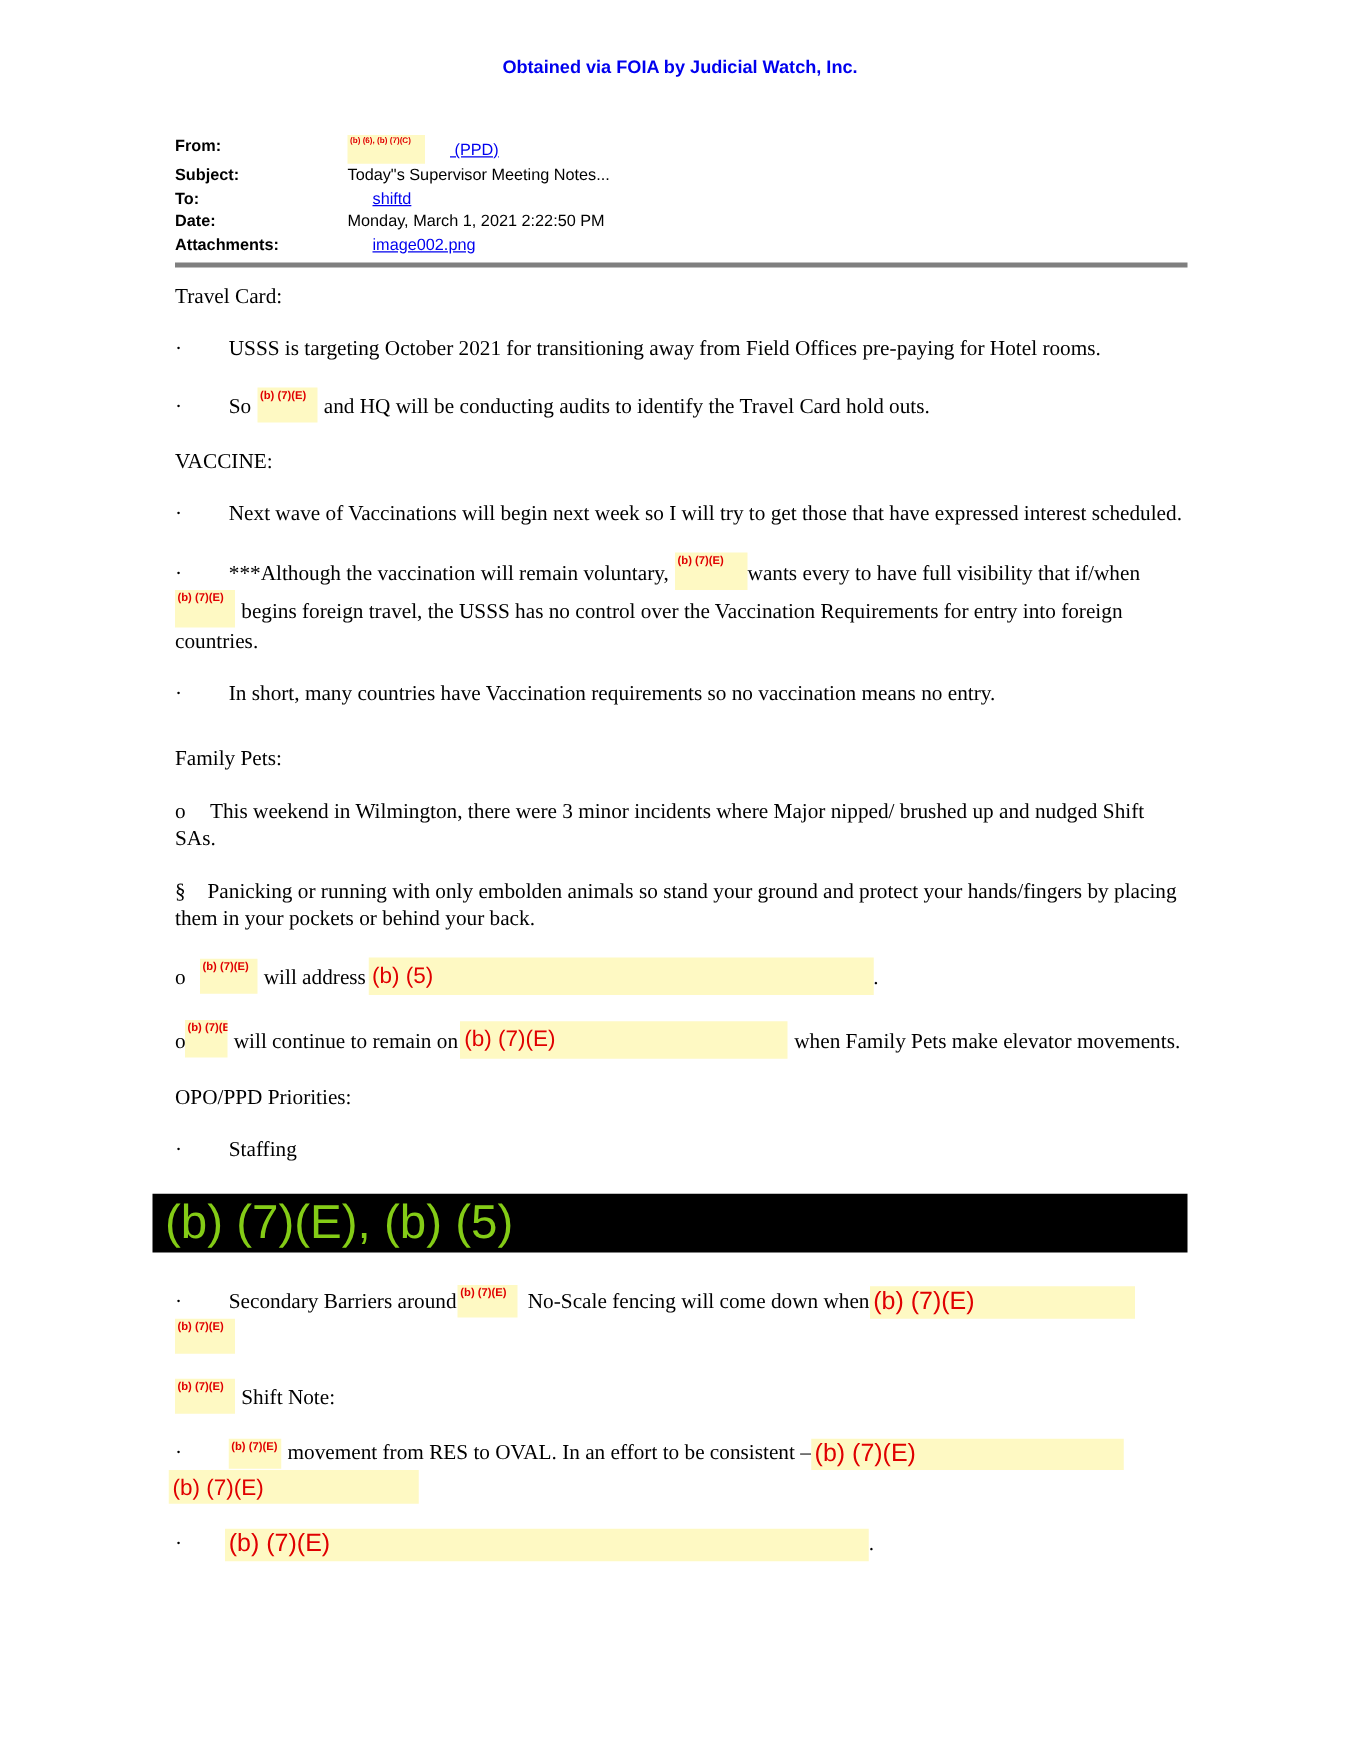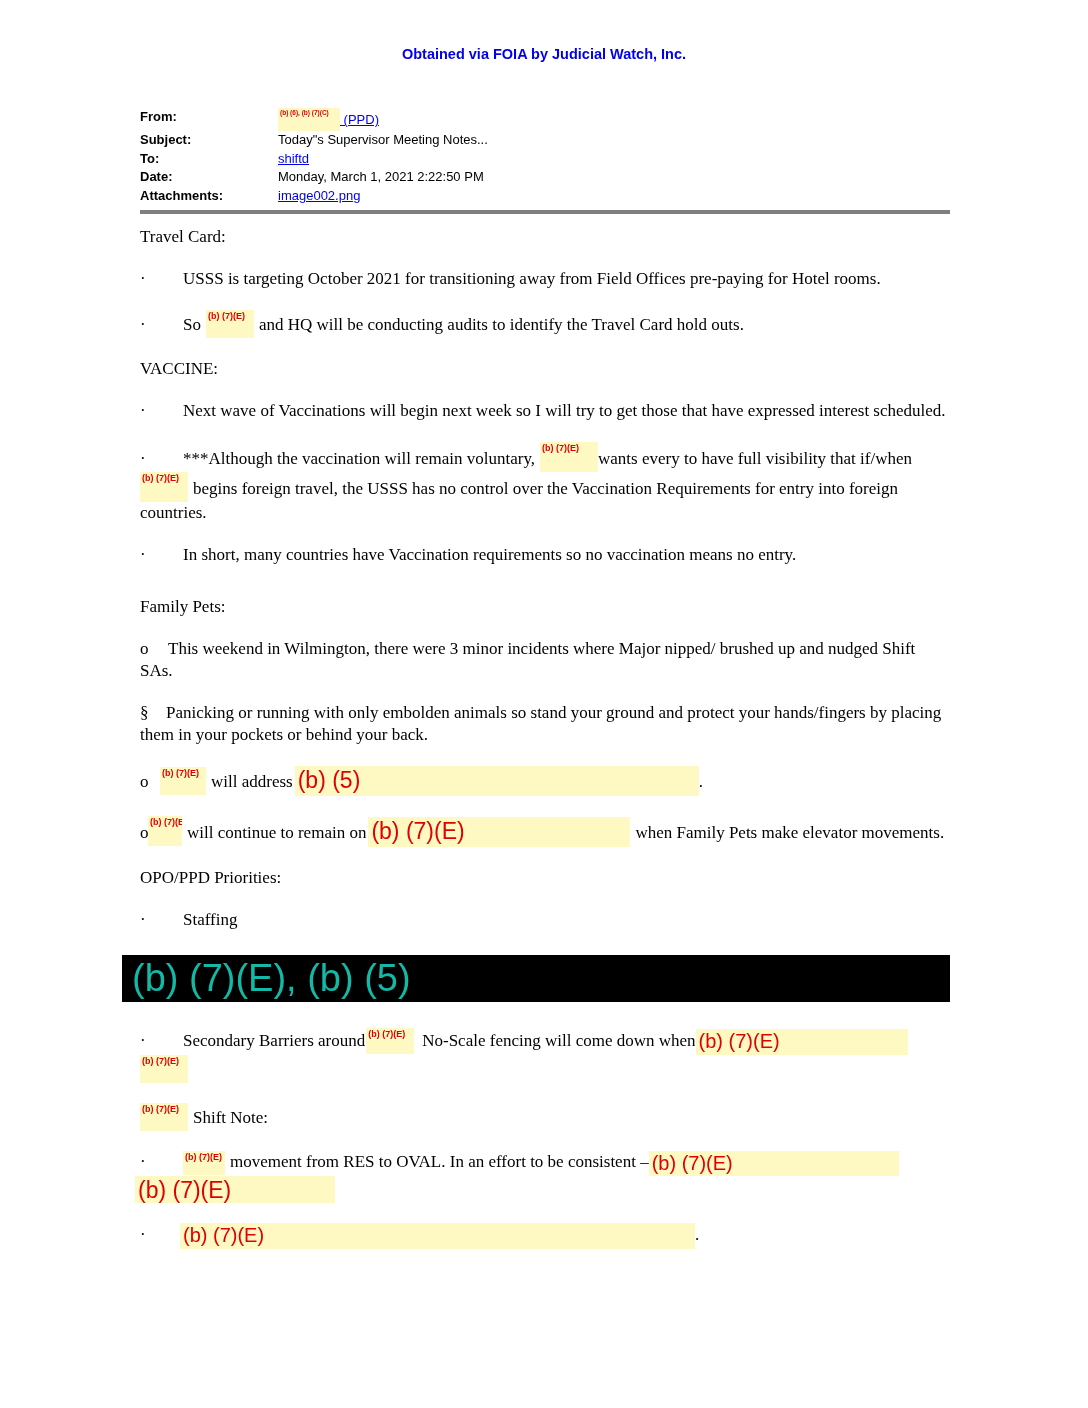--- a/index.html
+++ b/index.html
@@ -6,39 +6,39 @@
   .page{position:relative;width:1088px;height:1272px;background:#ffffff;overflow:hidden;
         font-family:"Liberation Serif",serif;color:#000;}
   
   .stamp{position:absolute;top:46px;left:0;width:100%;text-align:center;
          font-family:"Liberation Sans",sans-serif;font-weight:bold;font-size:14.5px;color:#0000ee;}
   
   .ehdr{position:absolute;top:108px;left:140px;width:810px;
         font-family:"Liberation Sans",sans-serif;font-size:13px;line-height:18.5px;}
   .ehdr .row{display:flex;}
   .ehdr .lbl{width:138px;font-weight:bold;flex:none;}
-  .link{color:#0000ee;text-decoration:underline;cursor:pointer;}
+  .link{color:#0000ee;text-decoration:underline;cursor:pointer;padding-left:20px;}
   .hr{position:absolute;top:210px;left:140px;width:810px;height:4px;background:#7f7f7f;}
   
   .doc-body{position:absolute;top:215px;left:140px;width:812px;font-size:17px;line-height:22px;}
   .doc-body p{margin:20px 0;}
   p.first{margin-top:11px;}
   p.gap-big{margin-top:30px;}
   .g{display:inline-block;}
   .g43{width:43px;} .g28{width:28px;} .g26{width:26px;} .g20{width:20px;} .g40{width:40px;} .g8{width:8px;}
   
   .rx{background:#fef9c3;color:#e00000;display:inline-block;box-sizing:border-box;
       font-family:"Liberation Sans",sans-serif;overflow:hidden;white-space:nowrap;}
   .rx-s{width:48px;height:28px;font-size:9px;line-height:10px;font-weight:bold;
         padding:1px 0 0 2px;vertical-align:-8px;text-align:left;}
-  .rx-l{height:30px;font-size:23px;line-height:29px;padding:0 0 0 3px;vertical-align:-9px;}
+  .rx-l{height:30px;font-size:18px;line-height:29px;padding:0 0 0 3px;vertical-align:-9px;}
   .rx-hdr{width:62px;height:23px;font-size:6.5px;line-height:8px;font-weight:bold;
           padding:1px 0 0 2px;vertical-align:-7px;text-align:left;}
   .rx-bar{display:block;width:828px;height:47px;margin:24px 0 26px -18px;background:#000;
-          color:#14b8a6;font-family:"Liberation Sans",sans-serif;font-size:38px;line-height:46px;
+          color:#84cc16;font-family:"Liberation Sans",sans-serif;font-size:38px;line-height:46px;
           padding-left:10px;box-sizing:border-box;}
   .ml{margin-left:5px;} .mr{margin-right:5px;}
   
   .bates{position:absolute;top:1338px;right:138px;
          font-family:Liberation Sans, sans-serif;font-weight:bold;font-size:15px;color:#d10000;}
 </style>
 </head>
 <body>
 
 <div class="page">

